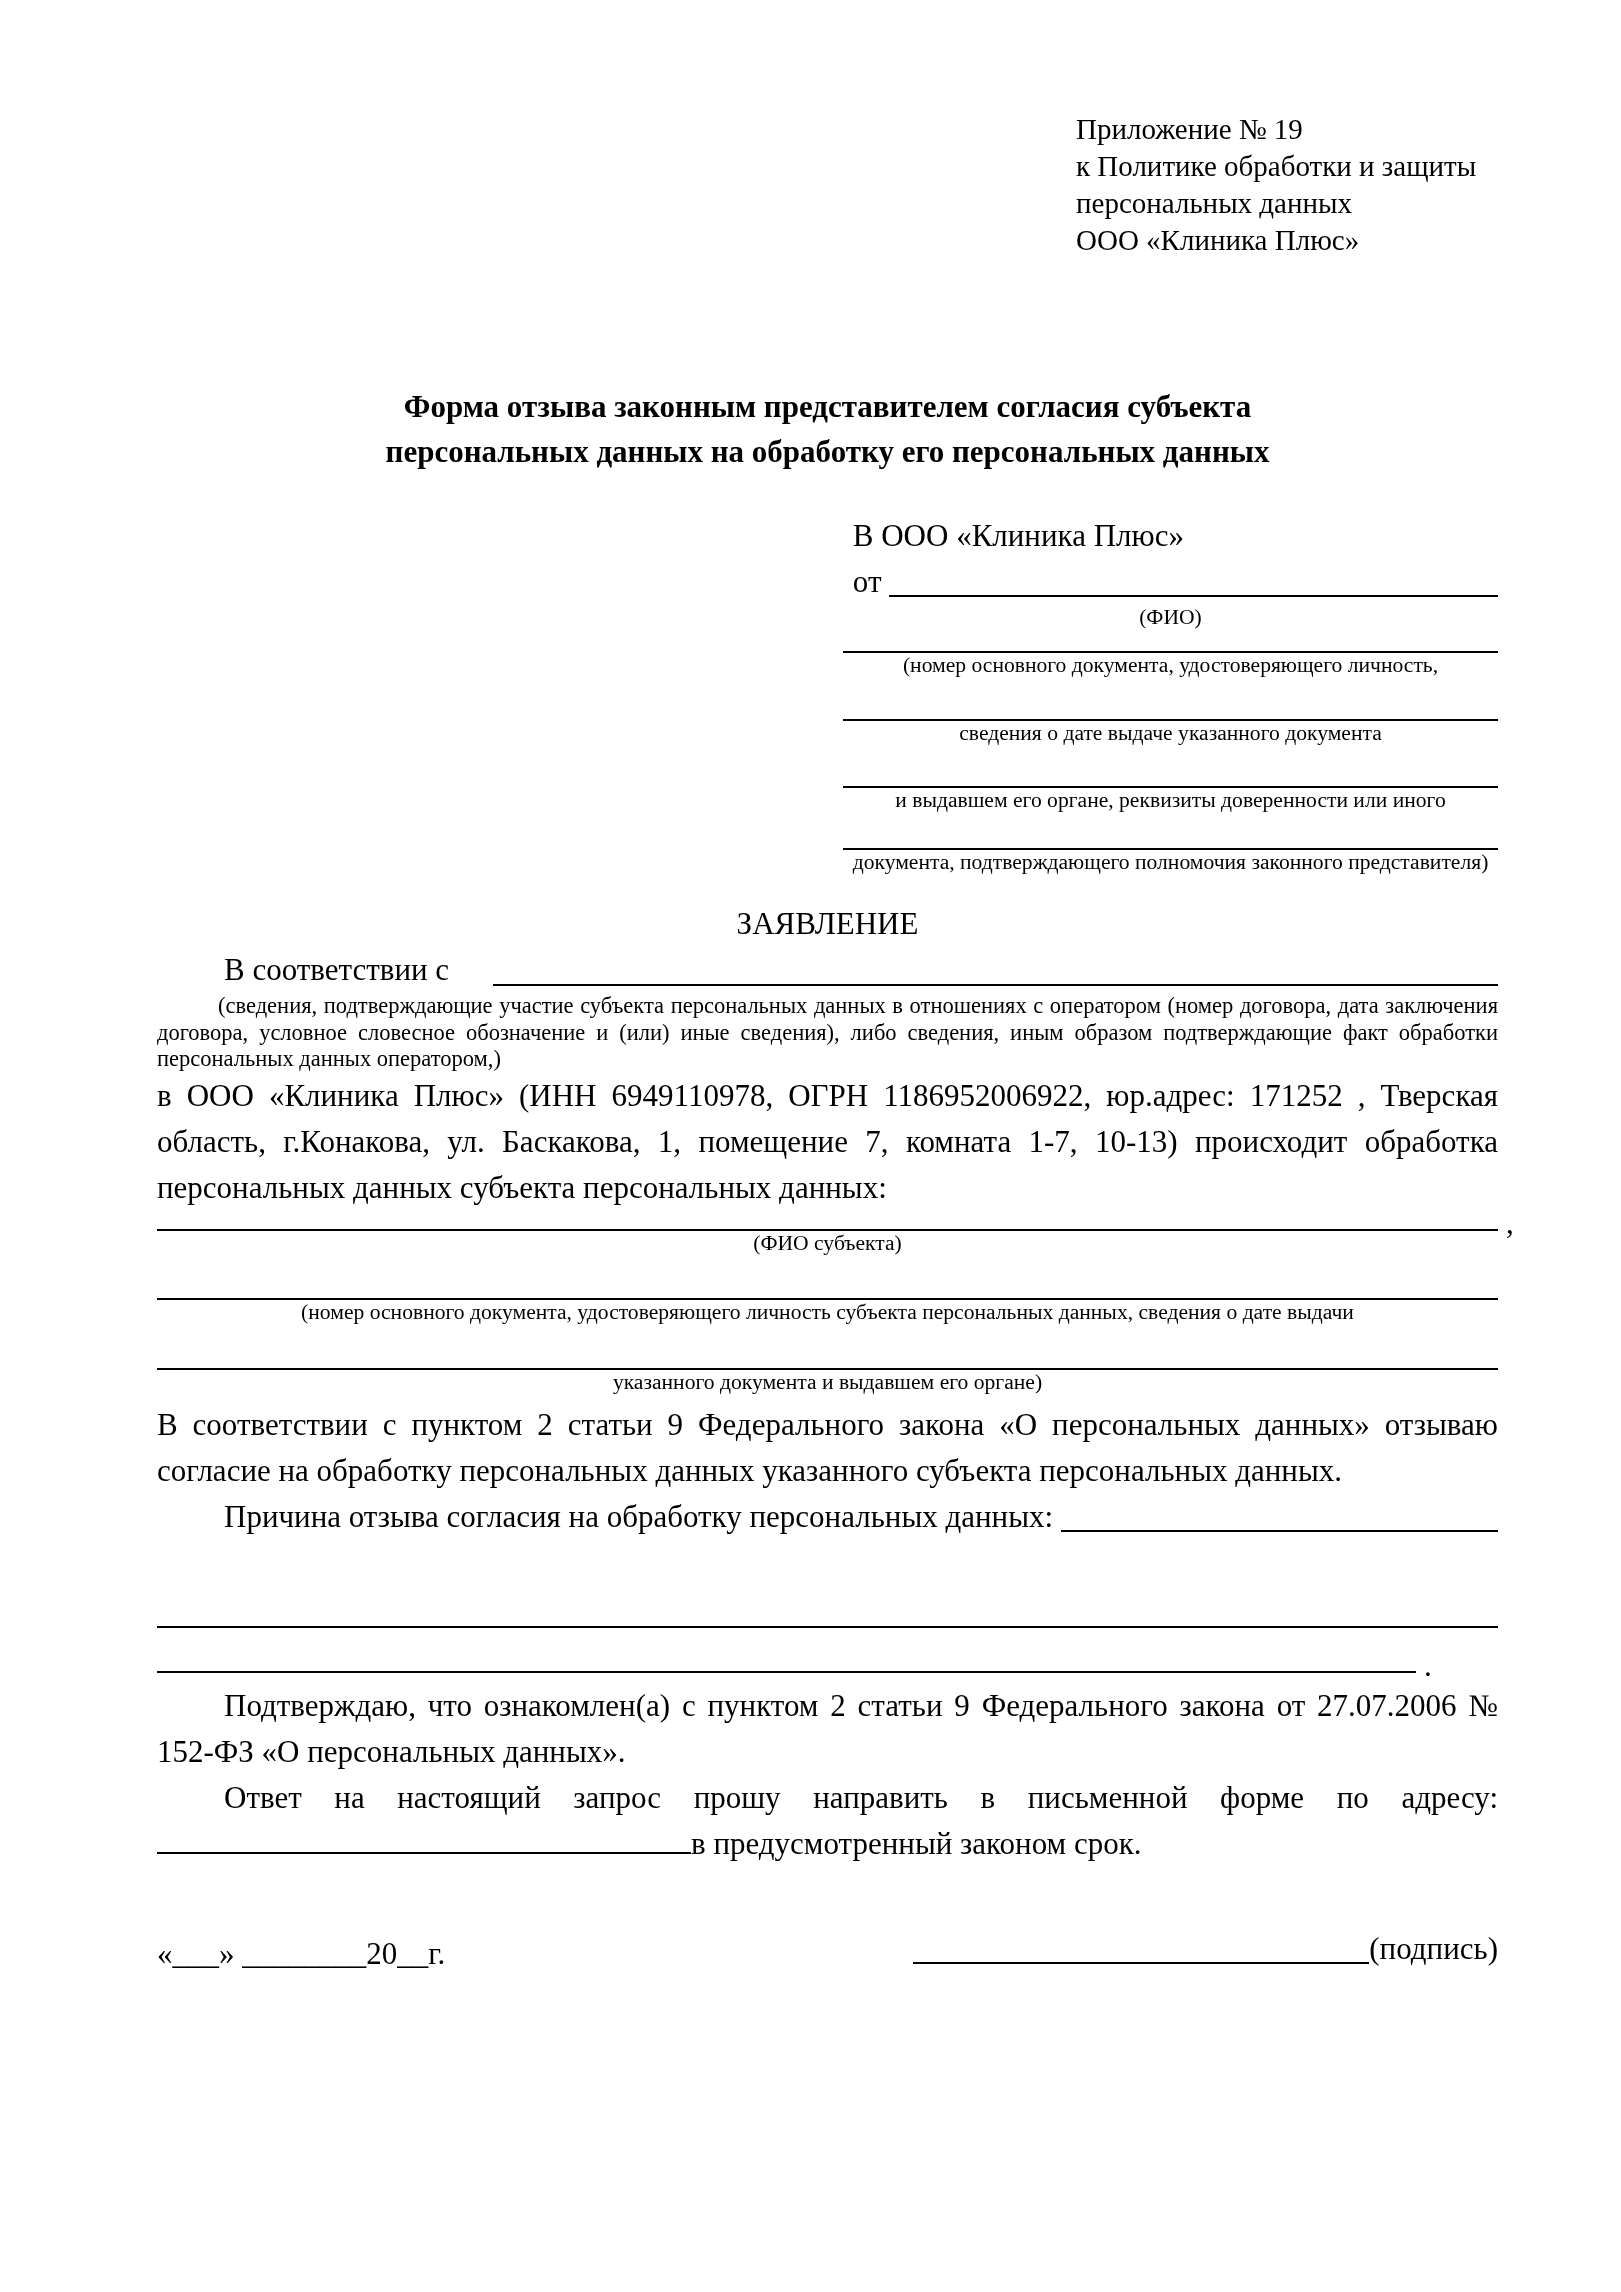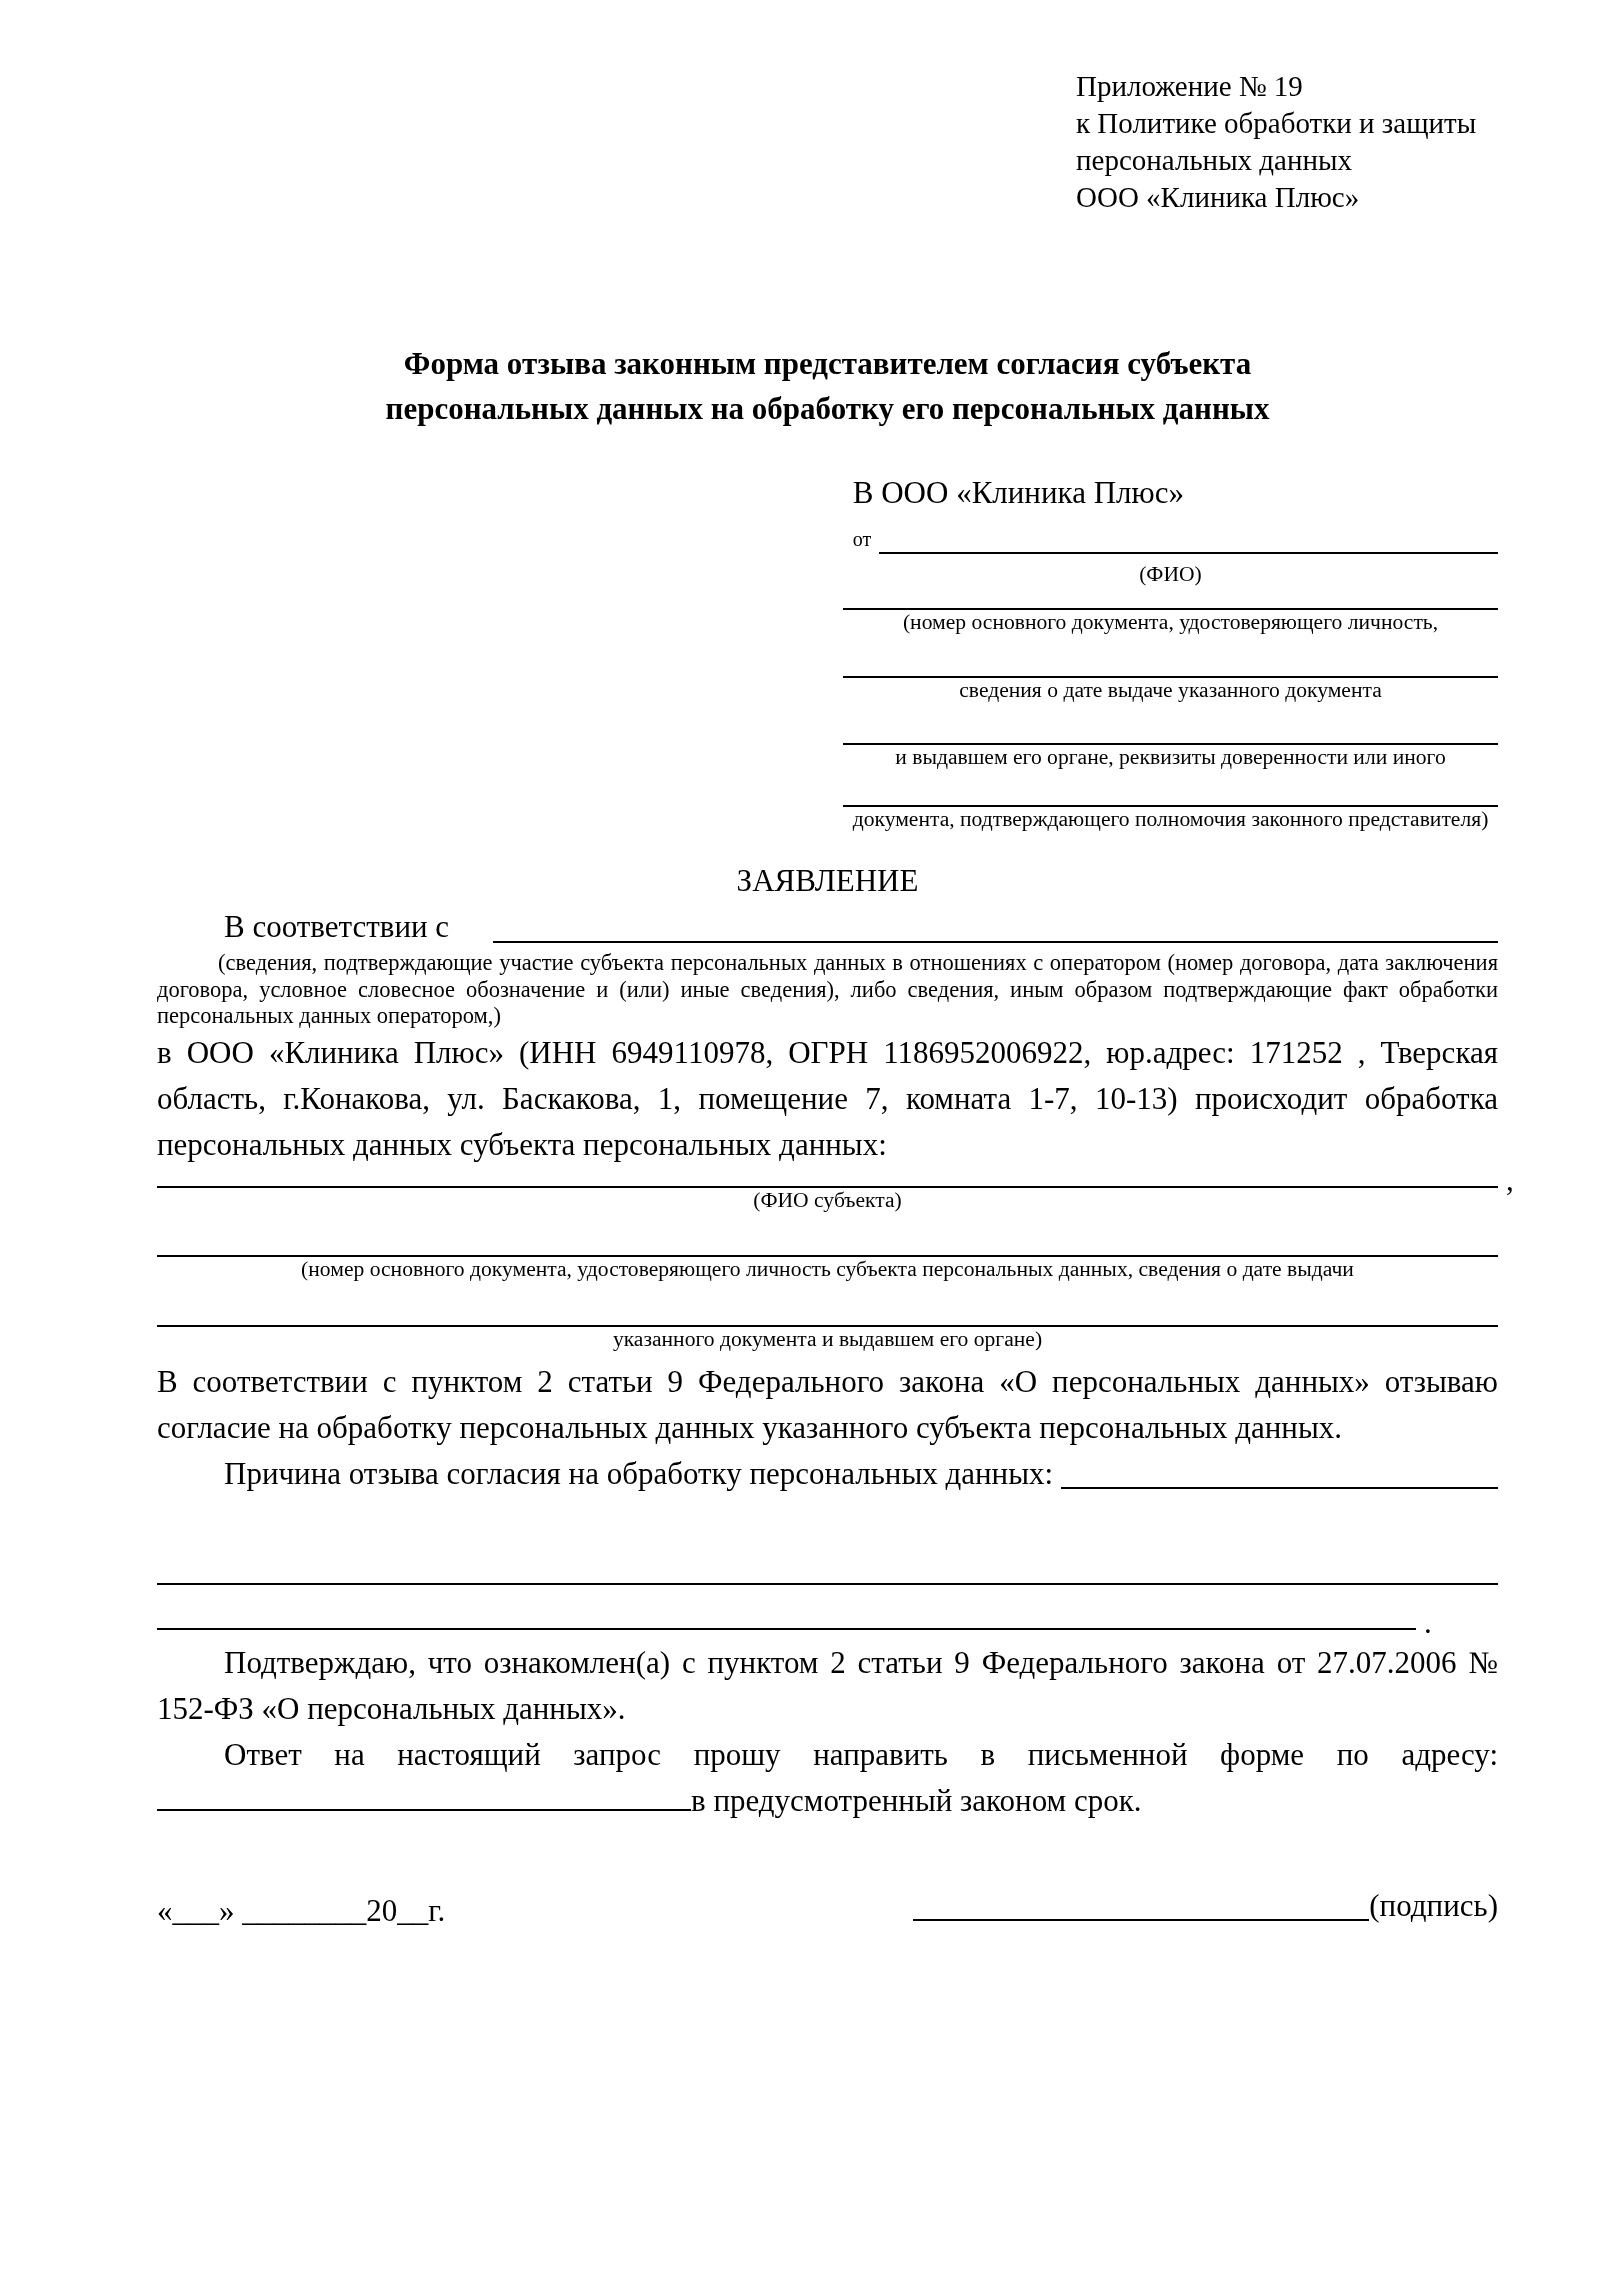--- a/index.html
+++ b/index.html
@@ -4,38 +4,38 @@
 <style>
   html,body { margin:0; padding:0; background:#888; }
   .page {
     position:relative;
     width:1621px; height:2293px;
     margin:0 auto;
     background:#ffffff;
     color:#000000;
     font-family:"Liberation Serif","DejaVu Serif",serif;
     box-sizing:border-box;
-    padding:68px 123px 39px 157px;
+    padding:111px 123px 39px 157px;
     overflow:hidden;
   }
   p { margin:0; }
 
   
   .header-block { width:426px; margin-left:919px; font-size:29px; line-height:37px; }
 
   
   .title { margin-top:125px; font-size:31px; line-height:45px; font-weight:bold; text-align:center; }
 
   
   .addressee { margin-top:39px; margin-left:686px; }
   .addr-to { font-size:31px; line-height:46px; padding-left:9.8px; }
   .fill-row { display:flex; align-items:flex-end; }
   .fill-row .label { white-space:nowrap; }
   .fill { flex:1 1 auto; border-bottom:2px solid #000; margin:0 0 7.8px 7.8px; height:0; }
-  .addr-from { font-size:20px; line-height:46px; padding-left:9.8px; }
+  .addr-from { font-size:31px; line-height:46px; padding-left:9.8px; }
   .cap { font-size:21.6px; line-height:24.5px; text-align:center; }
   .rule { border-bottom:2px solid #000; position:relative; }
   .h22 { height:21.6px; } .h42 { height:41px; } .h36 { height:35px; }
   .h18 { height:17.6px; } .h44 { height:43px; } .h88 { height:86px; }
   .after-mark { position:absolute; right:-15.7px; bottom:-9.8px; font-size:31px; line-height:31px; }
 
   
   .heading { margin-top:27.4px; font-size:31px; line-height:46px; text-align:center; }
   .intro-row { font-size:31px; line-height:46px; padding-left:67px;gap:36px; }
   .small-print { font-size:22.5px; line-height:26.5px; text-align:justify; text-indent:61px; }

